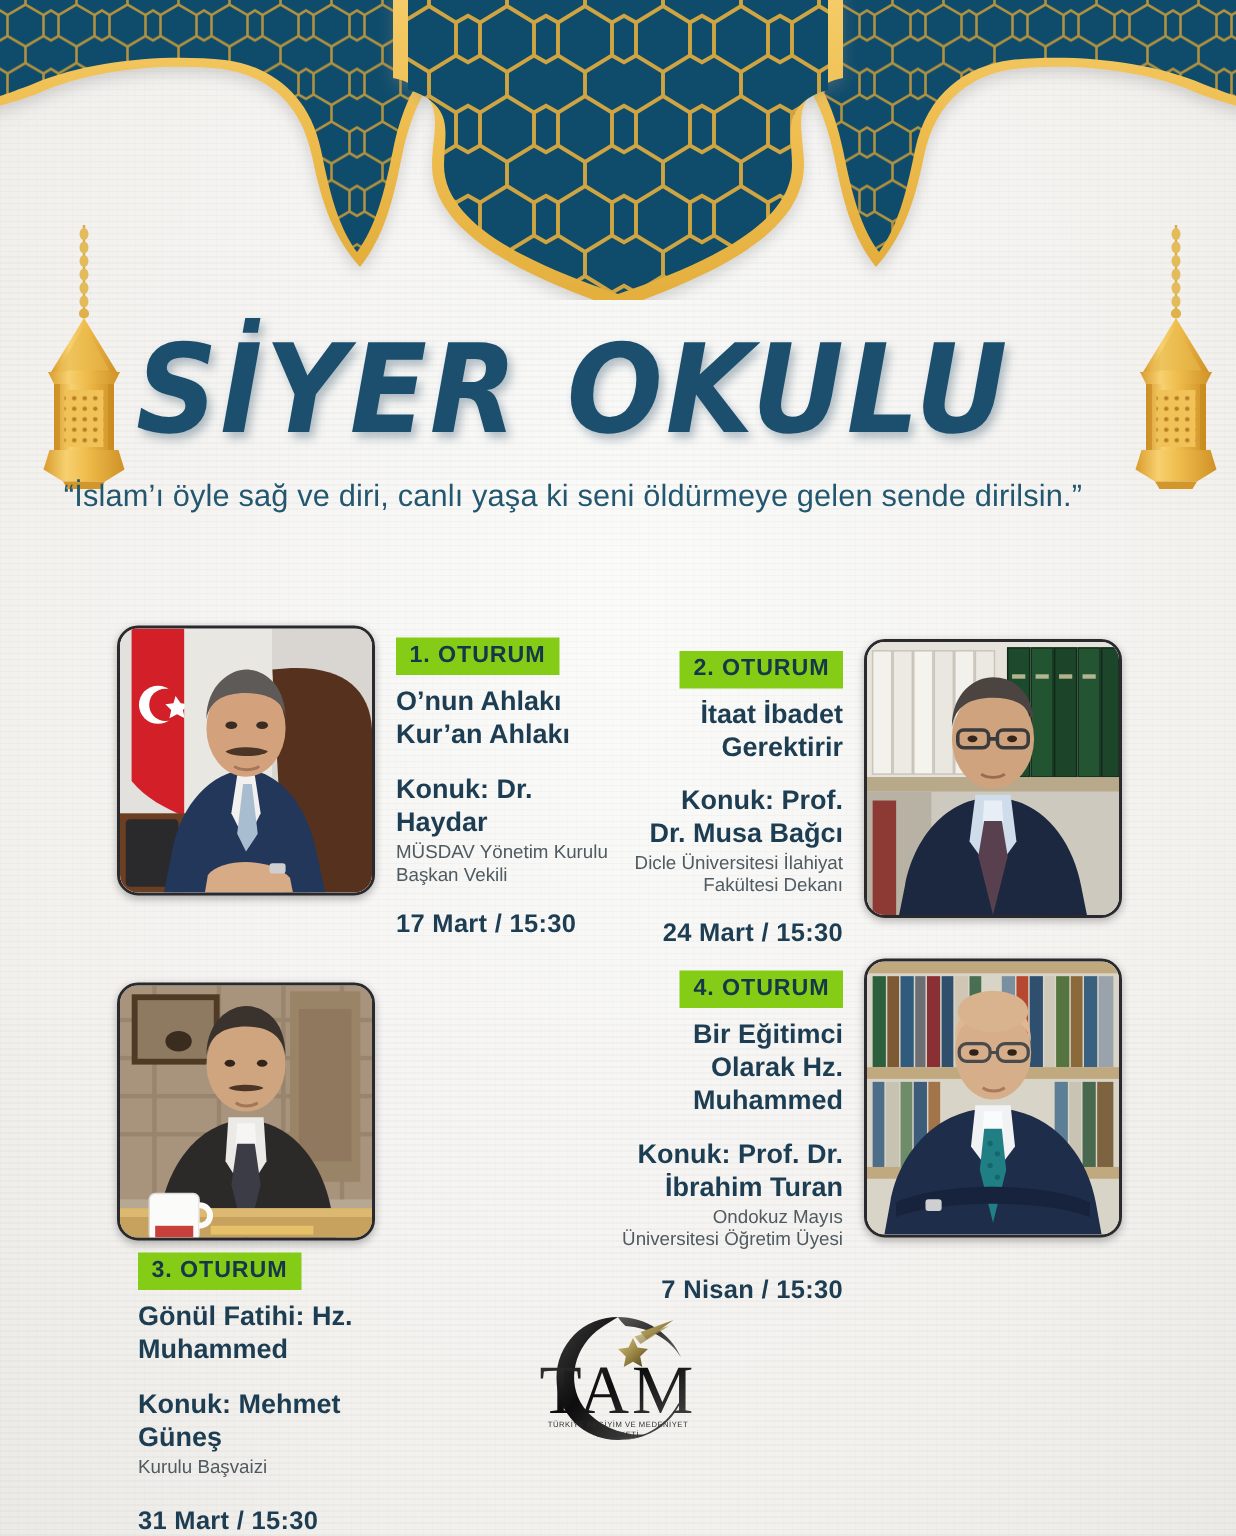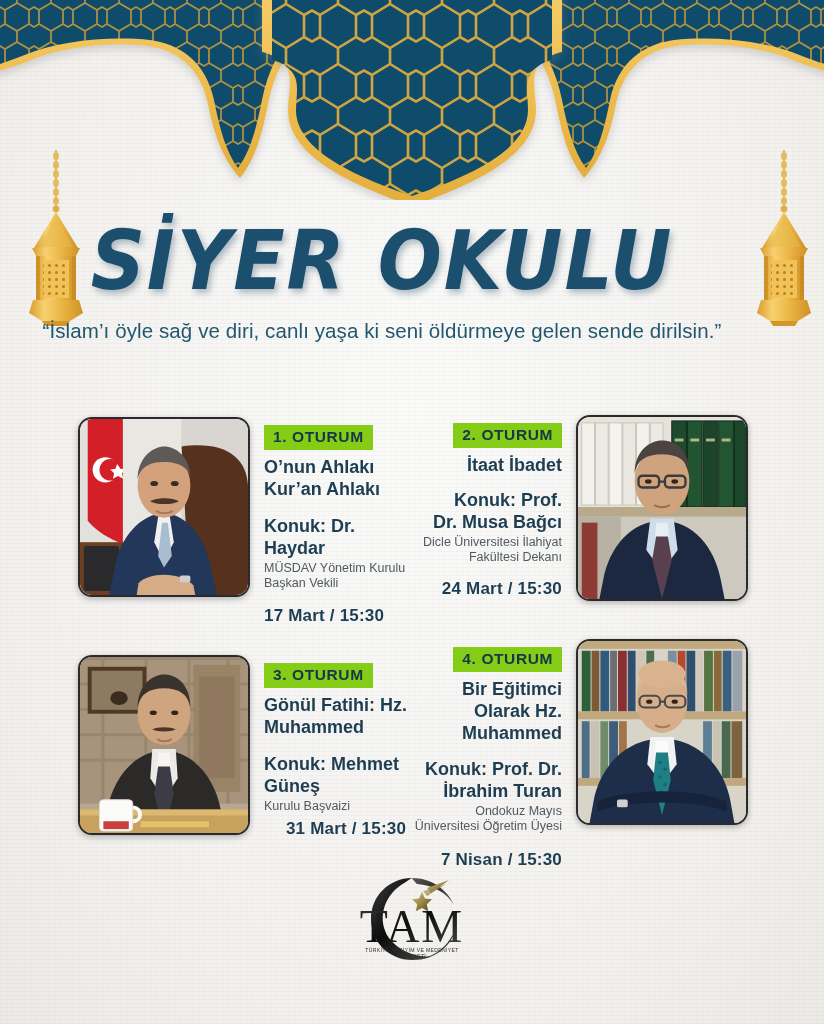--- a/index.html
+++ b/index.html
@@ -92,22 +92,22 @@
     height: 450px;
   }
 
   .session {
     position: absolute;
     display: flex;
     width: 360px;
     height: 190px;
   }
   .session.s1 { left: 78px;  top: 2px; }
-  .session.s2 { left: 388px; top: 0; }
-  .session.s3 { left: 78px;  top: 240px; }
+  .session.s2 { left: 388px; top: 11px; }
+  .session.s3 { left: 78px;  top: 240px; flex-direction: column; }
   .session.s4 { left: 388px; top: 224px; }
 
   .session.photo-right { flex-direction: row-reverse; }
 
   .photo {
     width: 172px;
     height: 180px;
     flex: 0 0 172px;
     border-radius: 14px;
     border: 2px solid #2a2a2e;
@@ -171,21 +171,21 @@
     font-weight: 700;
     color: #1d3d52;
     letter-spacing: 0.2px;
   }
 
   
   .session.s2 .guest { margin-top: 13px; }
   .session.s2 .when  { margin-top: 14px; }
   .session.s4 .guest { margin-top: 14px; }
   .session.s4 .when  { margin-top: 16px; }
-  .session.s3 .when  { margin-top: 5px; text-align: center; }
+  .session.s3 .when  { margin-top: 18px; }
 
   
   .logo {
     position: absolute;
     left: 50%;
     transform: translateX(-50%);
     top: 872px;
     width: 170px;
     height: 92px;
     text-align: center;
@@ -465,20 +465,21 @@
         <path d="M83,66 L89,66" stroke="#3b3b3d" stroke-width="2.4"></path>
         <ellipse cx="72" cy="66" rx="3.4" ry="2.3" fill="#33251c"></ellipse>
         <ellipse cx="99" cy="66" rx="3.4" ry="2.3" fill="#33251c"></ellipse>
         <path d="M78,90 C82,93 90,93 94,90" stroke="#9a6b4f" stroke-width="2" fill="none"></path>
       </svg>
     </div>
     <div class="info">
       <span class="badge">2. OTURUM</span>
       <div class="topic">
         <div>İtaat İbadet</div>
+        <div>Gerektirir</div>
       </div>
       <div class="guest">
         <div>Konuk: Prof.</div>
         <div>Dr. Musa Bağcı</div>
       </div>
       <div class="affil">
         <div>Dicle Üniversitesi İlahiyat</div>
         <div>Fakültesi Dekanı</div>
       </div>
       <div class="when">24 Mart / 15:30</div>

